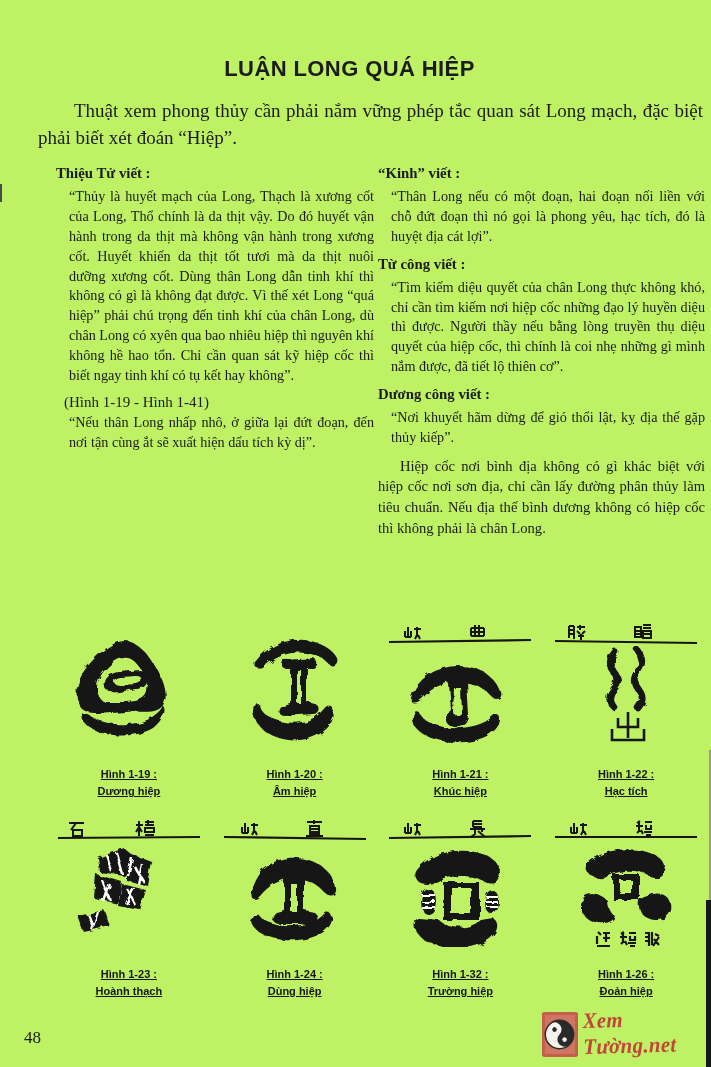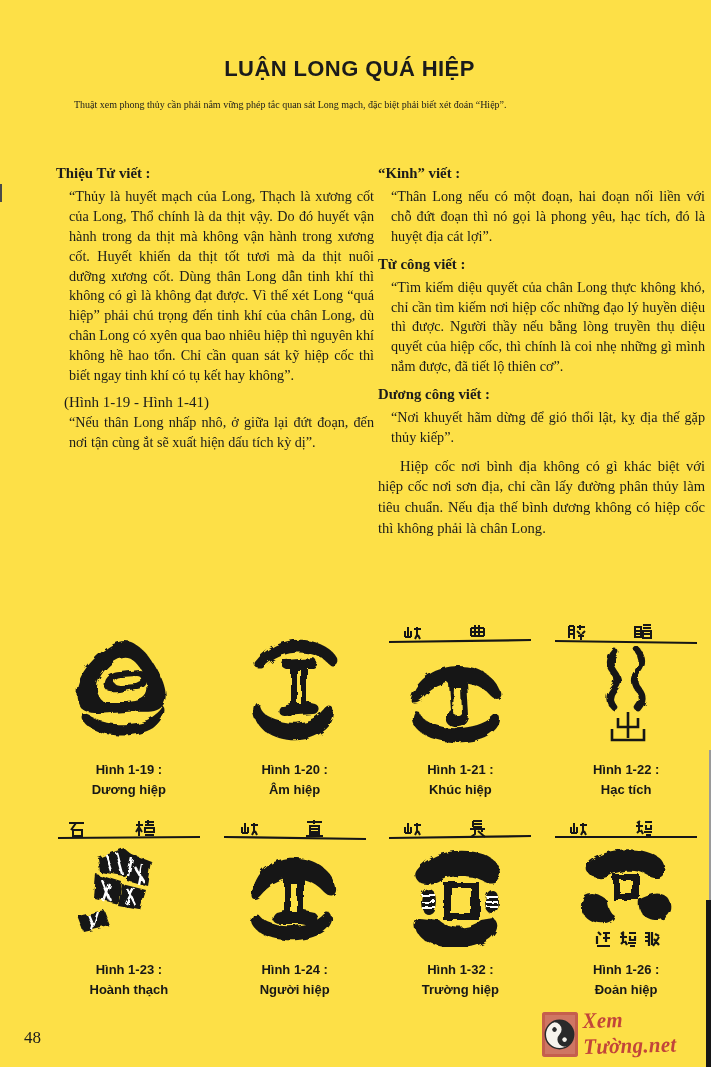--- a/index.html
+++ b/index.html
@@ -1,38 +1,38 @@
 <!DOCTYPE html>
 <html><head>
 <meta charset="utf-8">
 <style>
   html,body{margin:0;padding:0;background:#ffffff;}
-  .page{position:relative;width:711px;height:1067px;background:#fde047;overflow:hidden;
+  .page{position:relative;width:711px;height:1067px;background:#bef264;overflow:hidden;
         font-family:"Liberation Serif",serif;color:#1b1b1b;}
   .title{position:absolute;top:56px;left:0;right:12px;margin:0;text-align:center;
          font-family:"Liberation Sans",sans-serif;font-weight:700;font-size:22px;letter-spacing:.4px;}
-  .intro{position:absolute;top:98px;left:38px;right:8px;margin:0;font-size:10px;line-height:1.42;
+  .intro{position:absolute;top:98px;left:38px;right:8px;margin:0;font-size:19px;line-height:1.42;
          text-align:justify;text-indent:36px;}
   .cols{position:absolute;top:156px;left:56px;right:6px;display:flex;gap:4px;}
   .col-left{width:318px;flex:none;}
   .col-right{flex:1;}
   .heading{font-weight:700;font-size:14.8px;margin:9px 0 5px;}
   .quote{font-size:14.2px;line-height:1.4;text-align:justify;padding-left:13px;margin:0 0 6px;}
   .figref{font-size:15px;margin:8px 8px 2px;}
   .closing{font-size:14.6px;line-height:1.42;text-align:justify;text-indent:22px;margin:8px 0 0;}
   .figures{position:absolute;top:620px;left:46px;right:2px;display:grid;
            grid-template-columns:repeat(4,1fr);}
   .figcell{display:flex;flex-direction:column;align-items:center;}
   .figcell.r1{height:180px;}
   .figcell.r2{height:200px;}
   .figcell.r2 .hdr{margin-top:16px;}
   .draw{display:block;}
   .pad-top{margin-top:12px;}
   .fig-caption{margin-top:auto;text-align:center;font-family:"Liberation Sans",sans-serif;
-               font-weight:700;font-size:13px;line-height:1.55;color:#171717;}
+               font-weight:700;font-size:11px;line-height:1.55;color:#171717;text-decoration:underline;}
   .pageno{position:absolute;left:24px;top:1028px;font-size:17px;}
   .watermark{position:absolute;left:542px;top:1008px;display:flex;align-items:center;gap:5px;}
   .wm-icon{width:41px;height:45px;background:#cf7663;border-radius:3px;box-shadow:inset 0 0 0 3px #c55f4d;
            display:flex;align-items:center;justify-content:center;}
   .wm-text{font-family:"Liberation Serif",serif;font-style:italic;font-weight:700;font-size:22px;
            transform:rotate(-1.5deg) scaleX(.95);transform-origin:left center;letter-spacing:.3px;}
   .edge-gray{position:absolute;right:0;top:750px;width:2px;height:155px;background:#9a9a9a;}
   .edge-black{position:absolute;right:0;top:900px;width:5px;height:167px;background:#161616;}
   .edge-left{position:absolute;left:0;top:184px;width:2px;height:18px;background:#4a4a4a;}
   .ink{fill:#161616;}
@@ -186,21 +186,21 @@
       </svg>
       <svg class="draw" width="150" height="100" viewBox="0 0 150 100">
         <g filter="url(#rough)">
           <path class="ink" d="M32,50 C38,24 58,14 78,16 C100,18 114,32 116,46 C117,54 110,56 104,50 C94,38 80,36 72,36 C58,38 48,44 40,54 C34,60 30,56 32,50 Z"></path>
           <path class="ink" fill-rule="evenodd" d="M64,36 L84,36 L84,68 L94,70 C100,74 98,82 90,82 L60,82 C52,82 50,74 56,70 L64,68 Z M71,42 L77,42 L77,70 L71,70 Z"></path>
           <path class="ink" d="M32,80 C34,92 56,100 78,98 C98,96 110,88 112,78 C113,72 108,68 104,72 C94,84 64,88 48,80 C40,76 38,72 38,72 C34,70 31,74 32,80 Z"></path>
         </g>
       </svg>
       <div class="fig-caption">
         <span>Hình 1-24 :</span><br>
-        <span>Người hiệp</span>
+        <span>Dùng hiệp</span>
       </div>
     </div>
 
     <div class="figcell r2">
       <svg class="draw hdr" width="150" height="26" viewBox="0 0 150 26">
         <g class="inkline" stroke-width="2">
           <path transform="translate(18,3)" d="M2,8 v6 M5,4 v10 M8,8 v6 M2,14 h6 M11,6 h7 M14,4 v10 M12,16 l2,-4 M17,16 l-2,-4"></path>
           <path transform="translate(84,3)" d="M4,2 h9 M4,5 h9 M4,8 h9 M4,2 v6 M1,10 h15 M6,10 v5 l-4,3 M9,12 l7,6 M13,10 v3"></path>
         </g>
         <path class="inkline" stroke-width="2.2" d="M4,22 L146,20"></path>

